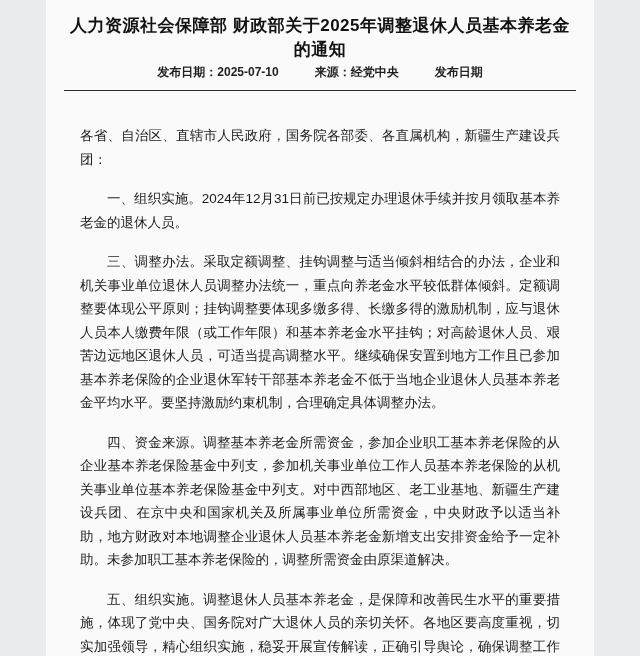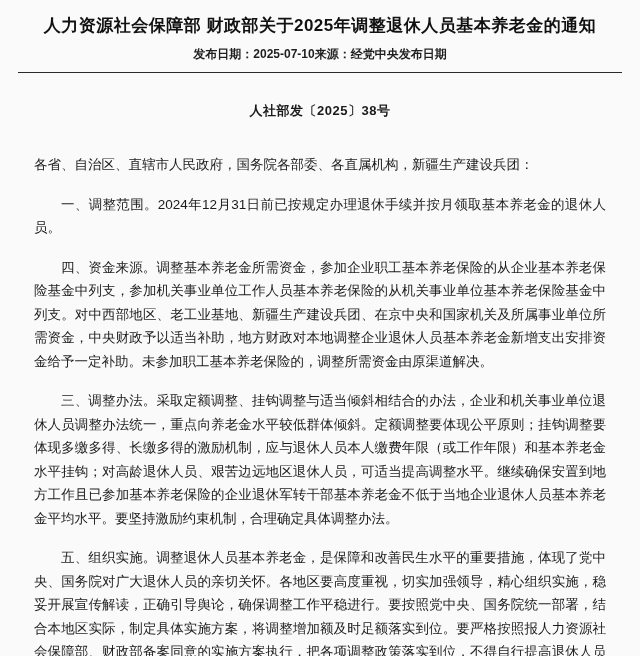--- a/index.html
+++ b/index.html
@@ -3,21 +3,21 @@
 <meta charset="utf-8">
 <style>
   * { box-sizing: border-box; }
   html, body { margin: 0; padding: 0; }
   body {
     background: #e9ebee;
     font-family: "Liberation Sans", sans-serif;
     -webkit-font-smoothing: antialiased;
   }
   .page {
-    width: 640px;
+    width: 548px;
     height: 656px;
     margin: 0 auto;
     background: #fafafb;
     padding: 0 18px;
     overflow: hidden;
     color: #1c1c1c;
   }
   .doc-title {
     margin: 0;
     padding-top: 14px;
@@ -25,21 +25,22 @@
     line-height: 24px;
     font-weight: 700;
     text-align: center;
     color: #111;
     letter-spacing: 0.5px;
   }
   .meta-bar {
     display: flex;
     justify-content: center;
     align-items: center;
-    margin-top: 8px;
+    gap: 36px;
+    margin-top: 2px;
     font-size: 12px;
     font-weight: 600;
     color: #1f1f1f;
   }
   .meta-item { white-space: nowrap; }
   .print-link { cursor: pointer; }
   .divider {
     border: none;
     border-top: 1.6px solid #2b2b2b;
     margin: 9px 0 0 0;
@@ -71,23 +72,22 @@
   <h1 class="doc-title">人力资源社会保障部 财政部关于2025年调整退休人员基本养老金的通知</h1>
 
   <div class="meta-bar">
     <span class="meta-item"><span>发布日期：</span><span>2025-07-10</span></span>
     <span class="meta-item"><span>来源：</span><span>经党中央</span></span>
     <span class="meta-item print-link">发布日期</span>
   </div>
 
   <hr class="divider">
 
-  <div class="doc-number">人社部发〔2025〕38号</div>
 
   <div class="doc-body">
     <p>各省、自治区、直辖市人民政府，国务院各部委、各直属机构，新疆生产建设兵团：</p>
-    <p class="indent">一、调整范围。2024年12月31日前已按规定办理退休手续并按月领取基本养老金的退休人员。</p>
+    <p class="indent">一、组织实施。2024年12月31日前已按规定办理退休手续并按月领取基本养老金的退休人员。</p>
+    <p class="indent">三、调整办法。采取定额调整、挂钩调整与适当倾斜相结合的办法，企业和机关事业单位退休人员调整办法统一，重点向养老金水平较低群体倾斜。定额调整要体现公平原则；挂钩调整要体现多缴多得、长缴多得的激励机制，应与退休人员本人缴费年限（或工作年限）和基本养老金水平挂钩；对高龄退休人员、艰苦边远地区退休人员，可适当提高调整水平。继续确保安置到地方工作且已参加基本养老保险的企业退休军转干部基本养老金不低于当地企业退休人员基本养老金平均水平。要坚持激励约束机制，合理确定具体调整办法。</p>
     <p class="indent">四、资金来源。调整基本养老金所需资金，参加企业职工基本养老保险的从企业基本养老保险基金中列支，参加机关事业单位工作人员基本养老保险的从机关事业单位基本养老保险基金中列支。对中西部地区、老工业基地、新疆生产建设兵团、在京中央和国家机关及所属事业单位所需资金，中央财政予以适当补助，地方财政对本地调整企业退休人员基本养老金新增支出安排资金给予一定补助。未参加职工基本养老保险的，调整所需资金由原渠道解决。</p>
-    <p class="indent">三、调整办法。采取定额调整、挂钩调整与适当倾斜相结合的办法，企业和机关事业单位退休人员调整办法统一，重点向养老金水平较低群体倾斜。定额调整要体现公平原则；挂钩调整要体现多缴多得、长缴多得的激励机制，应与退休人员本人缴费年限（或工作年限）和基本养老金水平挂钩；对高龄退休人员、艰苦边远地区退休人员，可适当提高调整水平。继续确保安置到地方工作且已参加基本养老保险的企业退休军转干部基本养老金不低于当地企业退休人员基本养老金平均水平。要坚持激励约束机制，合理确定具体调整办法。</p>
     <p class="indent">五、组织实施。调整退休人员基本养老金，是保障和改善民生水平的重要措施，体现了党中央、国务院对广大退休人员的亲切关怀。各地区要高度重视，切实加强领导，精心组织实施，稳妥开展宣传解读，正确引导舆论，确保调整工作平稳进行。要按照党中央、国务院统一部署，结合本地区实际，制定具体实施方案，将调整增加额及时足额落实到位。要严格按照报人力资源社会保障部、财政部备案同意的实施方案执行，把各项调整政策落实到位，不得自行提高退休人员基本养老金水平。要切实采取措施加强养老保险基金收支管理，提前做好资金安排，确保基本养老金按时足额发放，不得发生新的拖欠。在京中央和国家机关及所属事业单位的调整方案由人力资源社会保障部、财政部制定并组织实施。</p>
   </div>
 
 </div>
 
 </body></html>

